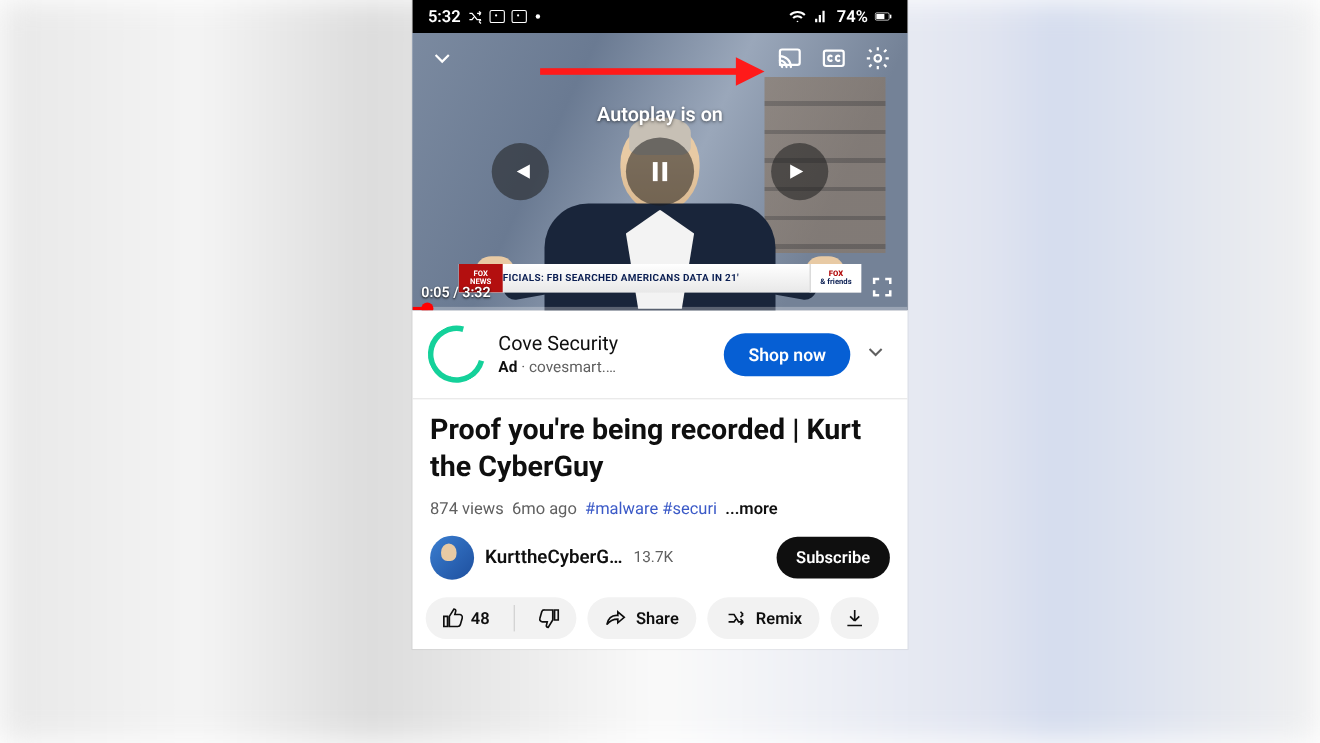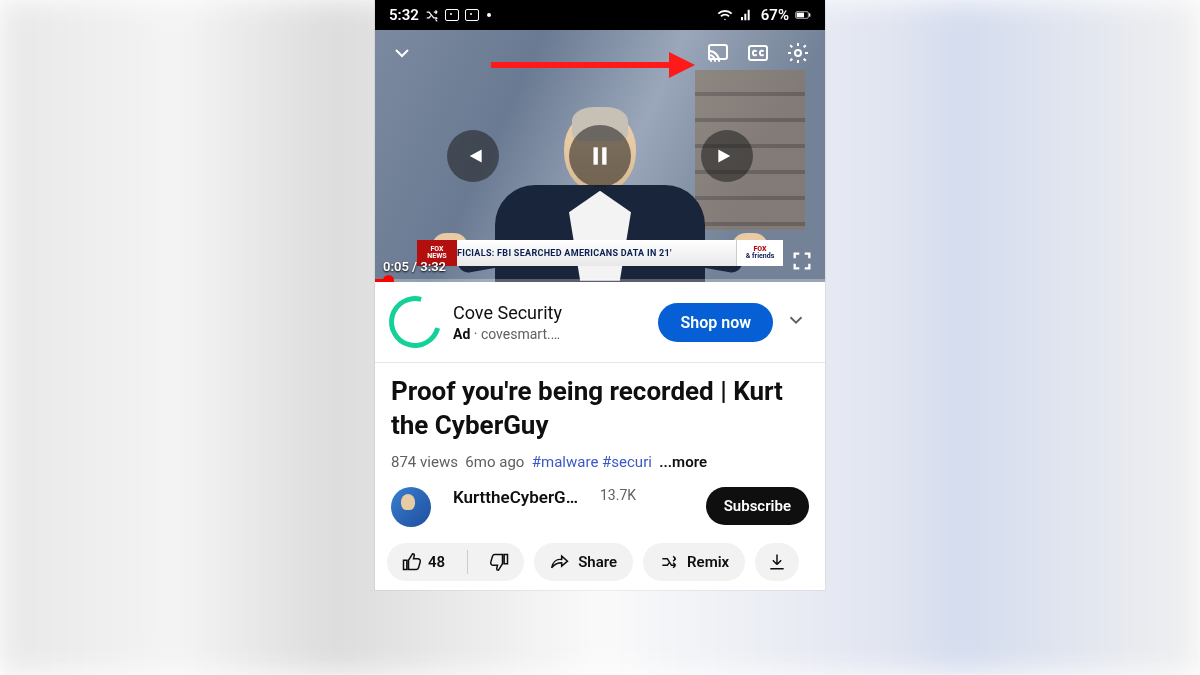--- a/index.html
+++ b/index.html
@@ -62,21 +62,21 @@
   .shopbtn{background:#065fd4;color:#fff;font-size:16px;font-weight:600;padding:10px 22px;border-radius:22px;cursor:pointer;flex:none}
   .chev{width:26px;cursor:pointer}
   .chev svg{width:22px;height:22px;stroke:#606060;stroke-width:2;fill:none}
   
   .meta{padding:12px 16px 6px}
   .vtitle{font-size:26px;font-weight:700;color:#0f0f0f;line-height:1.3}
   .vstats{font-size:15px;color:#606060;margin-top:10px;white-space:nowrap;overflow:hidden}
   .vstats a{color:#3a59c7;text-decoration:none}
   .more{color:#0f0f0f;font-weight:600;cursor:pointer}
   
-  .chrow{display:flex;align-items:flex-start;padding:10px 16px;gap:22px}
+  .chrow{display:flex;align-items:center;padding:10px 16px;gap:10px}
   .avatar{width:40px;height:40px;border-radius:50%;background:linear-gradient(135deg,#3a7ed0,#1e4f9e);position:relative;flex:none}
   .avatar:after{content:"";position:absolute;top:7px;left:10px;width:14px;height:16px;background:#e8caa4;border-radius:50% 50% 40% 40%}
   .chname{font-size:17px;font-weight:600;color:#0f0f0f;max-width:150px;white-space:nowrap;overflow:hidden;text-overflow:ellipsis}
   .subs{font-size:14px;color:#606060}
   .subbtn{margin-left:auto;background:#0f0f0f;color:#fff;font-size:15px;font-weight:600;padding:10px 18px;border-radius:22px;cursor:pointer}
   
   .chips{display:flex;gap:10px;padding:6px 12px 14px;overflow:hidden}
   .chip{display:flex;align-items:center;gap:8px;background:#f2f2f2;border-radius:22px;padding:9px 16px;font-size:15px;font-weight:600;color:#0f0f0f;cursor:pointer;flex:none}
   .chip svg{width:20px;height:20px;fill:none;stroke:#0f0f0f;stroke-width:1.8}
   .chip.split{padding:0;overflow:hidden}
@@ -101,21 +101,21 @@
       <span class="brk"></span>
       <span class="dot"></span>
     </div>
     <div class="status-right">
       <svg viewBox="0 0 24 24">
           <path d="M12 20l-1.5-1.5a2 2 0 013 0zM5 13a10 10 0 0114 0l-2 2a7 7 0 00-10 0zM1 9a16 16 0 0122 0l-2 2A13 13 0 003 11z"></path>
         </svg>
       <svg viewBox="0 0 24 24">
           <path d="M3 20h3v-5H3zm5 0h3V10H8zm5 0h3V4h-3z"></path>
         </svg>
-      <span>67%</span>
+      <span>74%</span>
       <svg viewBox="0 0 24 12">
           <rect x="1" y="1" width="19" height="10" rx="2" stroke="#fff" fill="none"></rect>
           <rect x="2.5" y="2.5" width="11" height="7" fill="#fff"></rect>
           <rect x="21" y="3.5" width="2" height="5" fill="#fff"></rect>
         </svg>
     </div>
   </div>
 
   <div class="player">
     <div class="studio"></div>
@@ -171,20 +171,21 @@
               <path d="M12 2v3M12 19v3M4.2 4.2l2.1 2.1M17.7 17.7l2.1 2.1M2 12h3M19 12h3M4.2 19.8l2.1-2.1M17.7 6.3l2.1-2.1"></path>
             </svg>
         </div>
       </div>
 
       <div class="arrow">
         <div class="arrow-line"></div>
           <div class="arrow-head"></div>
       </div>
 
+      <div class="autoplay">Autoplay is on</div>
 
       <div class="ctrls">
         <div class="roundbtn">
           <svg viewBox="0 0 24 24">
               <path d="M7 6v12M20 6v12L9 12z"></path>
             </svg>
         </div>
         <div class="roundbtn big">
           <svg viewBox="0 0 24 24">
               <rect x="6" y="4" width="4" height="16"></rect>

